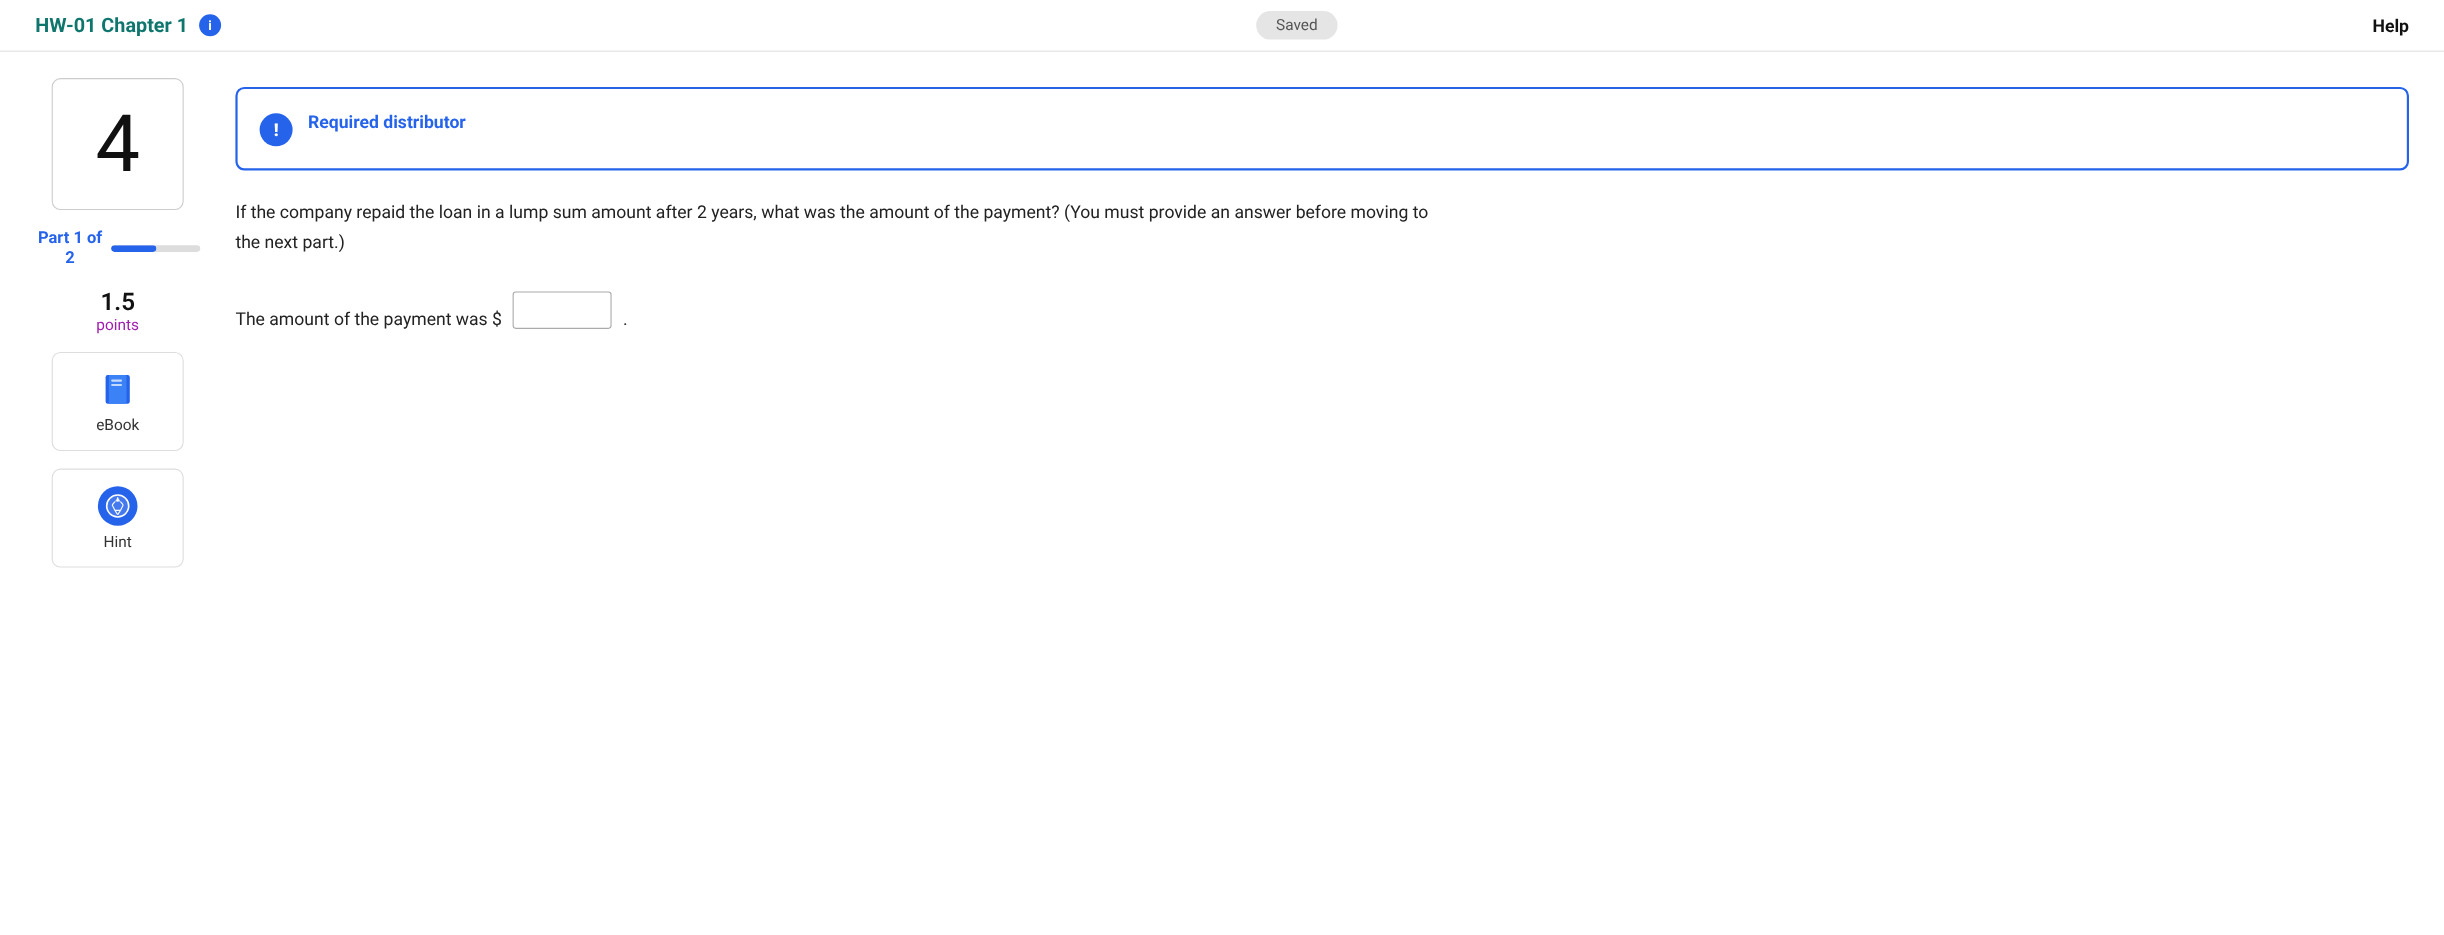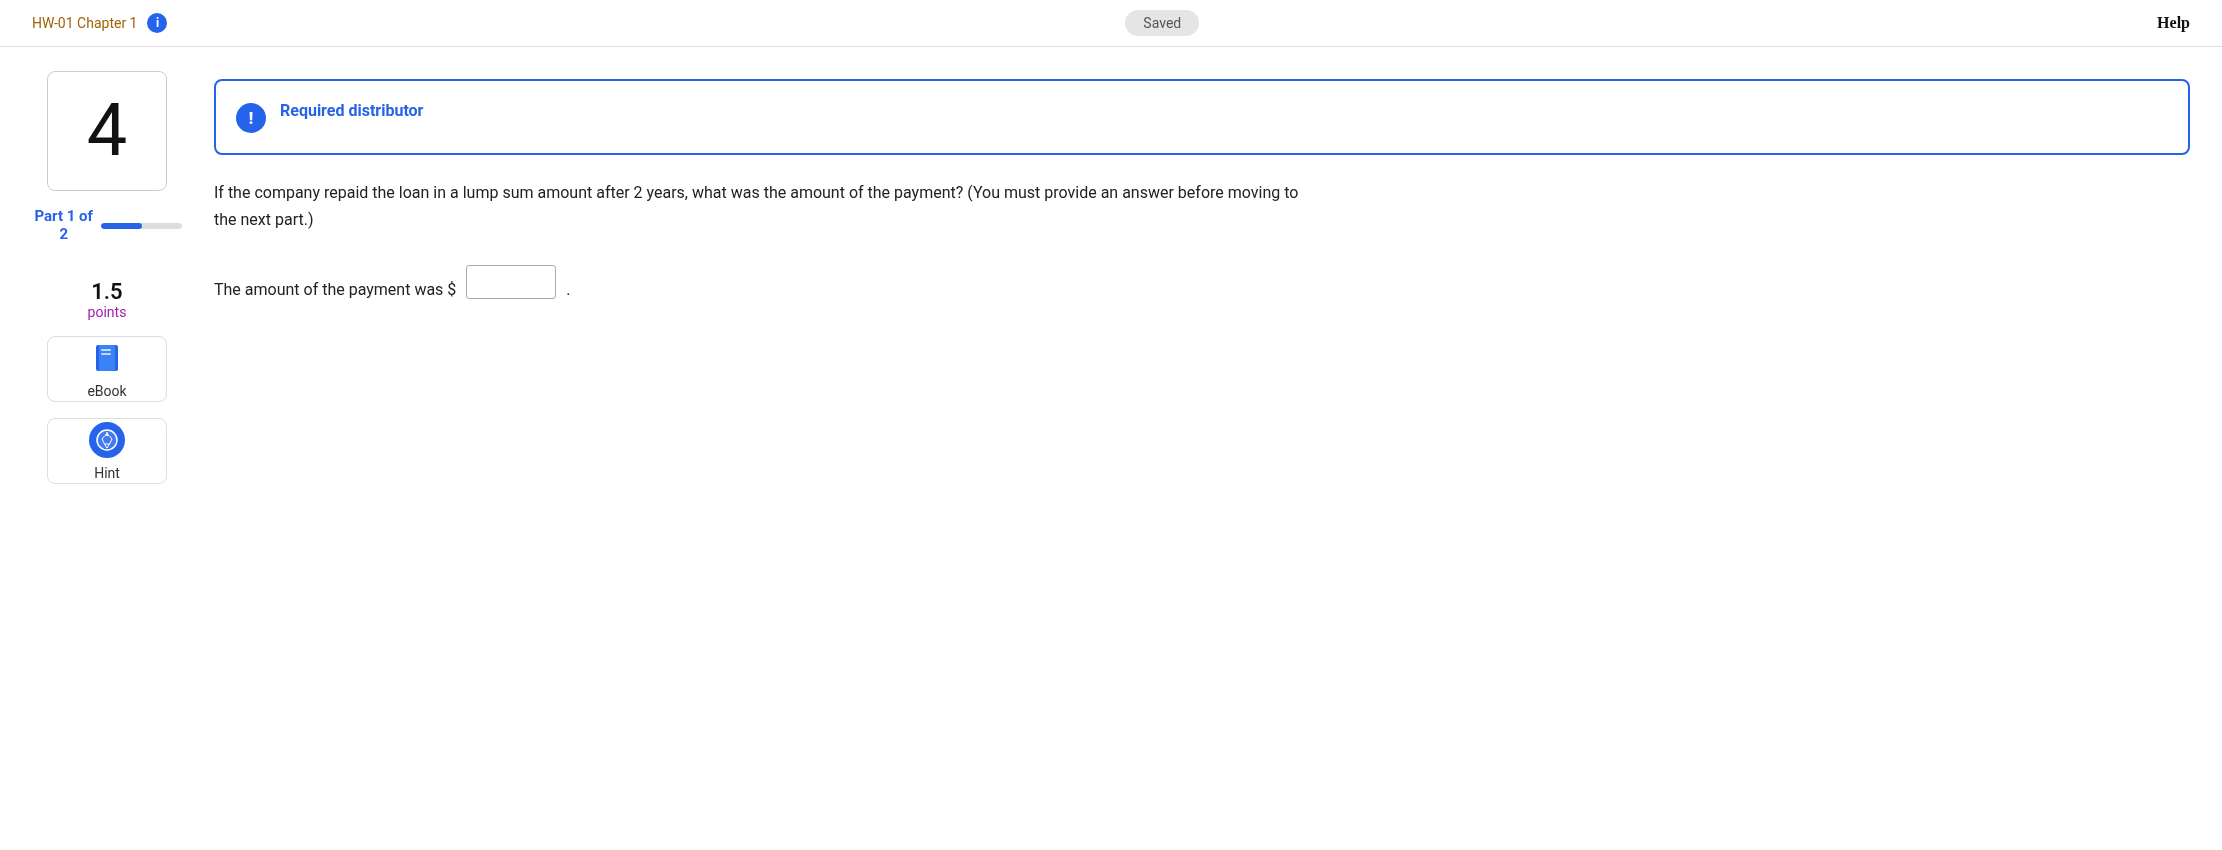--- a/index.html
+++ b/index.html
@@ -18,23 +18,23 @@
       padding: 10px 32px;
       border-bottom: 1px solid #e0e0e0;
       background: #fff;
     }
     .header-left {
       display: flex;
       align-items: center;
       gap: 10px;
     }
     .header-title {
-      font-size: 14px;
-      font-weight: 400;
-      color: #a16207;
+      font-size: 18px;
+      font-weight: 700;
+      color: #0f766e;
     }
     .info-icon {
       width: 20px;
       height: 20px;
       background: #2563EB;
       border-radius: 50%;
       display: inline-flex;
       align-items: center;
       justify-content: center;
       color: #fff;
@@ -47,21 +47,20 @@
       border-radius: 20px;
       padding: 5px 18px;
       font-size: 14px;
       color: #555;
     }
     .help-link {
       font-size: 16px;
       font-weight: 700;
       color: #111;
       cursor: pointer;
-      font-family: Liberation Serif, serif;
     }
 
     
     .main-layout {
       display: flex;
       padding: 24px 32px;
       gap: 32px;
       min-height: calc(100vh - 55px);
     }
 
@@ -107,38 +106,38 @@
       margin-top: 2px;
     }
     .part-progress-fill {
       height: 100%;
       background: #2563EB;
       width: 50%;
       border-radius: 3px;
     }
     .points-section {
       text-align: center;
-      margin-top: 20px;
+      margin-top: 4px;
     }
     .points-value {
       font-size: 22px;
       font-weight: 600;
       color: #111;
     }
     .points-label {
       font-size: 14px;
       color: #a21caf;
     }
 
     
     .tool-card {
       border: 1.5px solid #ddd;
       border-radius: 8px;
       width: 120px;
-      padding: 2px 10px;
+      padding: 14px 10px;
       display: flex;
       flex-direction: column;
       align-items: center;
       gap: 6px;
       cursor: pointer;
       background: #fff;
     }
     .tool-icon {
       width: 38px;
       height: 38px;

